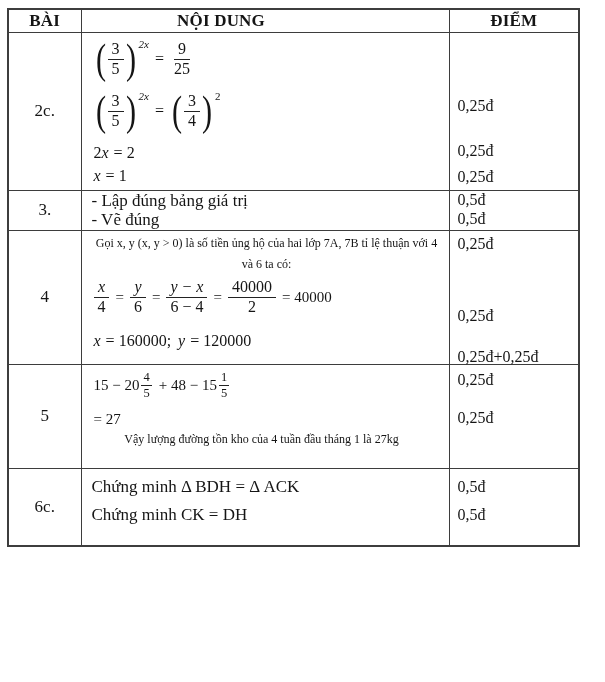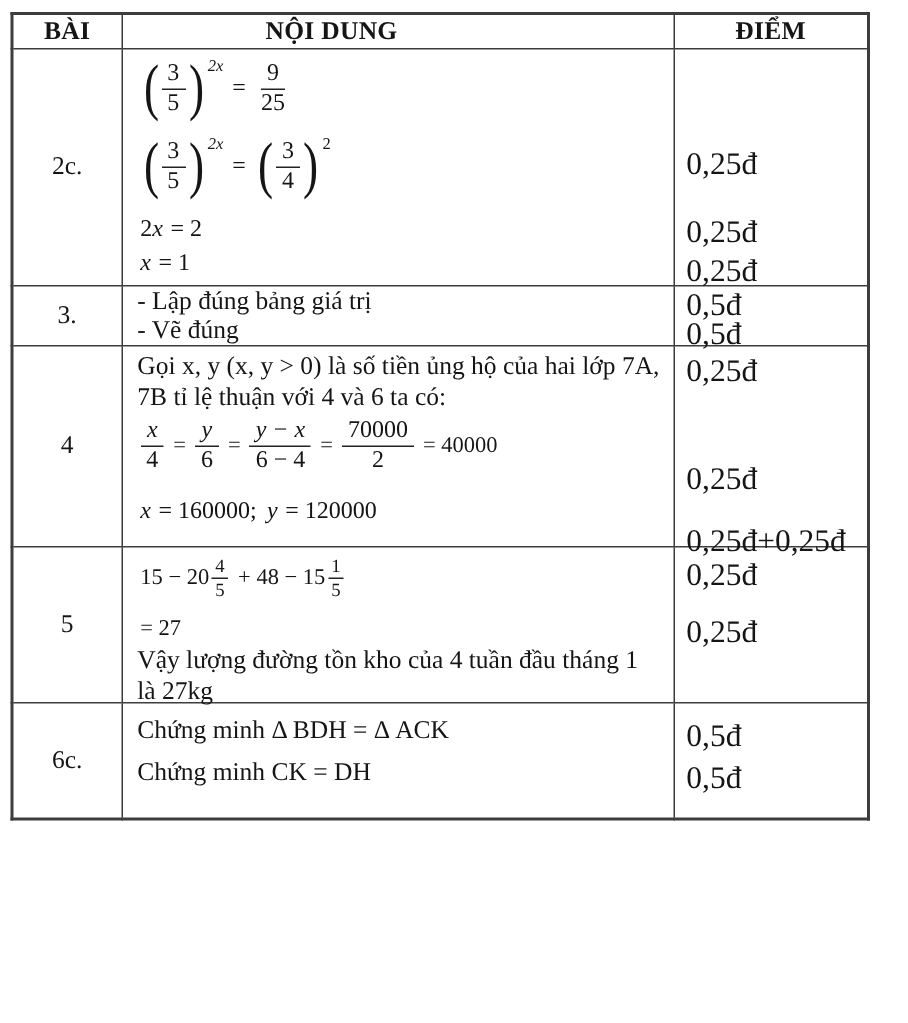--- a/index.html
+++ b/index.html
@@ -15,22 +15,22 @@
 
   th { font-size:17px; font-weight:bold; text-align:center; height:23px; letter-spacing:0.2px; }
   th.h-nd span { display:inline-block; padding-right:88px; }
 
   td.bai { text-align:center; font-size:17px; }
   td.nd, td.diem { vertical-align:top; }
 
   .cw { position:relative; width:100%; }
 
   .line { position:absolute; left:10px; font-size:17px; line-height:20px; white-space:nowrap; }
-  .wrap { position:absolute; left:10px; font-size:17px; line-height:21px; white-space:normal; }
-  .pt   { position:absolute; left:8px; font-size:21px; white-space:nowrap; }
+  .wrap { position:absolute; left:10px; font-size:12px; line-height:21px; white-space:normal;text-align:center; }
+  .pt   { position:absolute; left:8px; font-size:16px; white-space:nowrap; }
 
   
   .mline { position:absolute; display:flex; align-items:center; font-size:16px; }
   .it { font-style:italic; }
   .eqs { margin:0 6px; }
   .frac { display:inline-flex; flex-direction:column; align-items:center; line-height:1.05; font-size:16px; }
   .frac .fn { padding:0 4px 1px; border-bottom:1px solid #222; text-align:center; }
   .frac .fd { padding:1px 4px 0; text-align:center; }
   .pgroup { display:inline-flex; align-items:center; }
   .par { font-size:42px; line-height:40px; font-weight:400;
@@ -166,21 +166,21 @@
                 <span class="fn it">y</span>
                 <span class="fd">6</span>
               </span>
               <span class="eqs">=</span>
               <span class="frac">
                 <span class="fn it">y − x</span>
                 <span class="fd">6 − 4</span>
               </span>
               <span class="eqs">=</span>
               <span class="frac">
-                <span class="fn">70000</span>
+                <span class="fn">40000</span>
                 <span class="fd">2</span>
               </span>
               <span class="eqs">= 40000</span>
             </div>
             <div class="mline" style="top:101px;left:12px">
               <span class="it">x</span>
                 <span class="gap-l">= 160000;</span>
                 <span class="it gap-l2">y</span>
                 <span class="gap-l">= 120000</span>
             </div>

